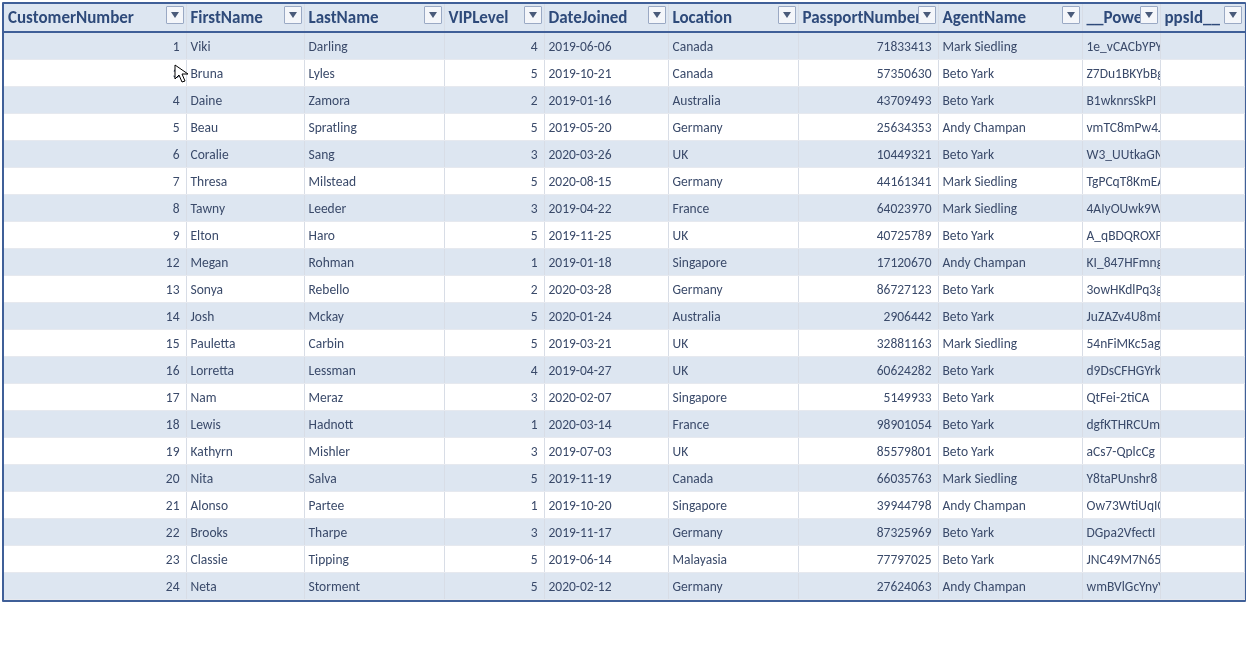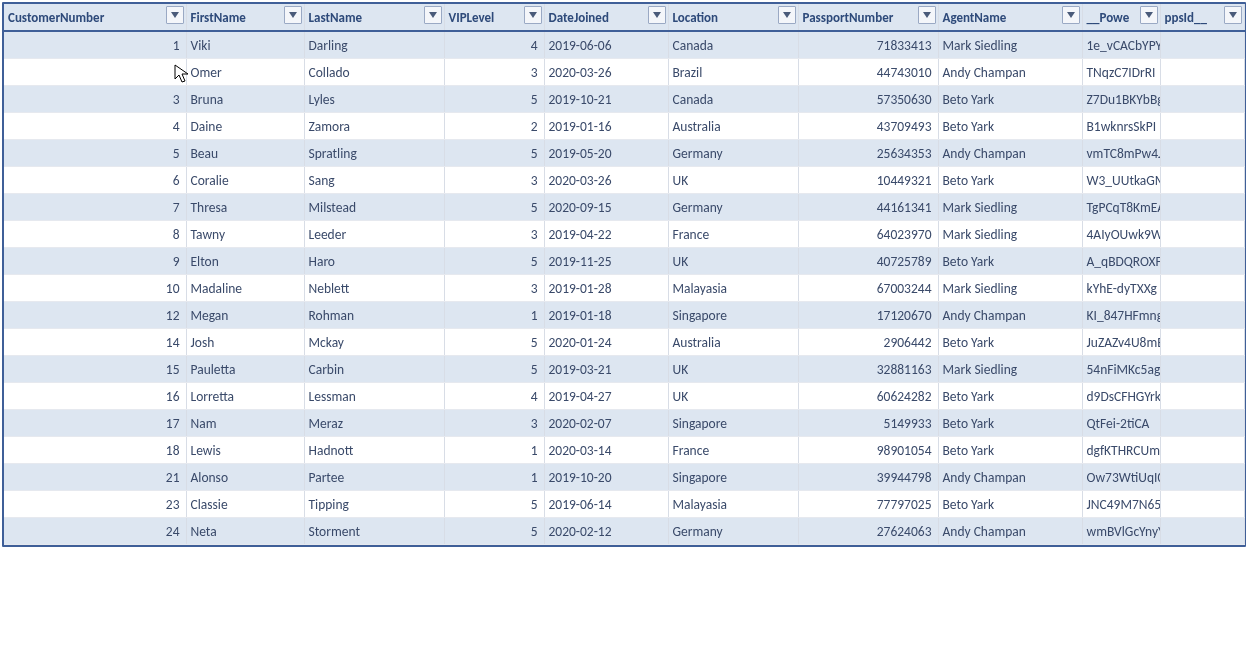--- a/index.html
+++ b/index.html
@@ -1,19 +1,19 @@
 <!DOCTYPE html>
 <html><head>
 <meta charset="utf-8">
 <style>
   html,body{margin:0;padding:0;font-family:"Segoe UI",Calibri,Arial,sans-serif;font-size:13.5px;color:#2a2a2a;background:#fff}
   .outer{border:2px solid #3f5f98;width:1240px;margin:2px;border-radius:1px}
   table{border-collapse:collapse;width:100%;table-layout:fixed}
   th,td{padding:3px 4px 3px 4px;border-right:1px solid #d8dde6;white-space:nowrap;overflow:hidden;text-overflow:clip;height:20px}
-  th{background:#dde6f1;color:#2e4a7a;font-weight:600;text-align:left;border-bottom:2px solid #3f5f98;position:relative;font-size:13px}
+  th{background:#dde6f1;color:#2e4a7a;font-weight:600;text-align:left;border-bottom:2px solid #3f5f98;position:relative;font-size:17px}
   td{color:#3a4a6a;border-bottom:1px solid #e6e9ef}
   tbody tr:nth-child(odd) td{background:#dde6f1}
   tbody tr:nth-child(even) td{background:#ffffff}
   .num{text-align:right;padding-right:6px}
   .filter-btn{position:absolute;right:2px;top:2px;width:16px;height:16px;border:1px solid #9aa9c4;background:#f4f6fa;display:flex;align-items:center;justify-content:center;cursor:pointer;border-radius:1px}
   .filter-btn svg{width:8px;height:6px}
   .cursor{position:absolute;left:170px;top:60px;pointer-events:none}
   .cursor svg{width:16px;height:20px}
   
   col.c0{width:182px}
@@ -105,32 +105,20 @@
           <td>Darling</td>
           <td class="num">4</td>
           <td>2019-06-06</td>
           <td>Canada</td>
           <td class="num">71833413</td>
           <td>Mark Siedling</td>
           <td>1e_vCACbYPY</td>
           <td></td>
         </tr>
         <tr>
-          <td class="num"></td>
-          <td>Omer</td>
-          <td>Collado</td>
-          <td class="num">3</td>
-          <td>2020-03-26</td>
-          <td>Brazil</td>
-          <td class="num">44743010</td>
-          <td>Andy Champan</td>
-          <td>TNqzC7IDrRI</td>
-          <td></td>
-        </tr>
-        <tr>
           <td class="num">3</td>
           <td>Bruna</td>
           <td>Lyles</td>
           <td class="num">5</td>
           <td>2019-10-21</td>
           <td>Canada</td>
           <td class="num">57350630</td>
           <td>Beto Yark</td>
           <td>Z7Du1BKYbBg</td>
           <td></td>
@@ -169,21 +157,21 @@
           <td class="num">10449321</td>
           <td>Beto Yark</td>
           <td>W3_UUtkaGMM</td>
           <td></td>
         </tr>
         <tr>
           <td class="num">7</td>
           <td>Thresa</td>
           <td>Milstead</td>
           <td class="num">5</td>
-          <td>2020-09-15</td>
+          <td>2020-08-15</td>
           <td>Germany</td>
           <td class="num">44161341</td>
           <td>Mark Siedling</td>
           <td>TgPCqT8KmEA</td>
           <td></td>
         </tr>
         <tr>
           <td class="num">8</td>
           <td>Tawny</td>
           <td>Leeder</td>
@@ -198,47 +186,47 @@
         <tr>
           <td class="num">9</td>
           <td>Elton</td>
           <td>Haro</td>
           <td class="num">5</td>
           <td>2019-11-25</td>
           <td>UK</td>
           <td class="num">40725789</td>
           <td>Beto Yark</td>
           <td>A_qBDQROXFk</td>
-          <td></td>
-        </tr>
-        <tr>
-          <td class="num">10</td>
-          <td>Madaline</td>
-          <td>Neblett</td>
-          <td class="num">3</td>
-          <td>2019-01-28</td>
-          <td>Malayasia</td>
-          <td class="num">67003244</td>
-          <td>Mark Siedling</td>
-          <td>kYhE-dyTXXg</td>
           <td></td>
         </tr>
         <tr>
           <td class="num">12</td>
           <td>Megan</td>
           <td>Rohman</td>
           <td class="num">1</td>
           <td>2019-01-18</td>
           <td>Singapore</td>
           <td class="num">17120670</td>
           <td>Andy Champan</td>
           <td>KI_847HFmng</td>
           <td></td>
         </tr>
         <tr>
+          <td class="num">13</td>
+          <td>Sonya</td>
+          <td>Rebello</td>
+          <td class="num">2</td>
+          <td>2020-03-28</td>
+          <td>Germany</td>
+          <td class="num">86727123</td>
+          <td>Beto Yark</td>
+          <td>3owHKdlPq3g</td>
+          <td></td>
+        </tr>
+        <tr>
           <td class="num">14</td>
           <td>Josh</td>
           <td>Mckay</td>
           <td class="num">5</td>
           <td>2020-01-24</td>
           <td>Australia</td>
           <td class="num">2906442</td>
           <td>Beto Yark</td>
           <td>JuZAZv4U8mE</td>
           <td></td>
@@ -282,32 +270,68 @@
         <tr>
           <td class="num">18</td>
           <td>Lewis</td>
           <td>Hadnott</td>
           <td class="num">1</td>
           <td>2020-03-14</td>
           <td>France</td>
           <td class="num">98901054</td>
           <td>Beto Yark</td>
           <td>dgfKTHRCUmM</td>
+          <td></td>
+        </tr>
+        <tr>
+          <td class="num">19</td>
+          <td>Kathyrn</td>
+          <td>Mishler</td>
+          <td class="num">3</td>
+          <td>2019-07-03</td>
+          <td>UK</td>
+          <td class="num">85579801</td>
+          <td>Beto Yark</td>
+          <td>aCs7-QplcCg</td>
+          <td></td>
+        </tr>
+        <tr>
+          <td class="num">20</td>
+          <td>Nita</td>
+          <td>Salva</td>
+          <td class="num">5</td>
+          <td>2019-11-19</td>
+          <td>Canada</td>
+          <td class="num">66035763</td>
+          <td>Mark Siedling</td>
+          <td>Y8taPUnshr8</td>
           <td></td>
         </tr>
         <tr>
           <td class="num">21</td>
           <td>Alonso</td>
           <td>Partee</td>
           <td class="num">1</td>
           <td>2019-10-20</td>
           <td>Singapore</td>
           <td class="num">39944798</td>
           <td>Andy Champan</td>
           <td>Ow73WtiUqI0</td>
+          <td></td>
+        </tr>
+        <tr>
+          <td class="num">22</td>
+          <td>Brooks</td>
+          <td>Tharpe</td>
+          <td class="num">3</td>
+          <td>2019-11-17</td>
+          <td>Germany</td>
+          <td class="num">87325969</td>
+          <td>Beto Yark</td>
+          <td>DGpa2VfectI</td>
           <td></td>
         </tr>
         <tr>
           <td class="num">23</td>
           <td>Classie</td>
           <td>Tipping</td>
           <td class="num">5</td>
           <td>2019-06-14</td>
           <td>Malayasia</td>
           <td class="num">77797025</td>

